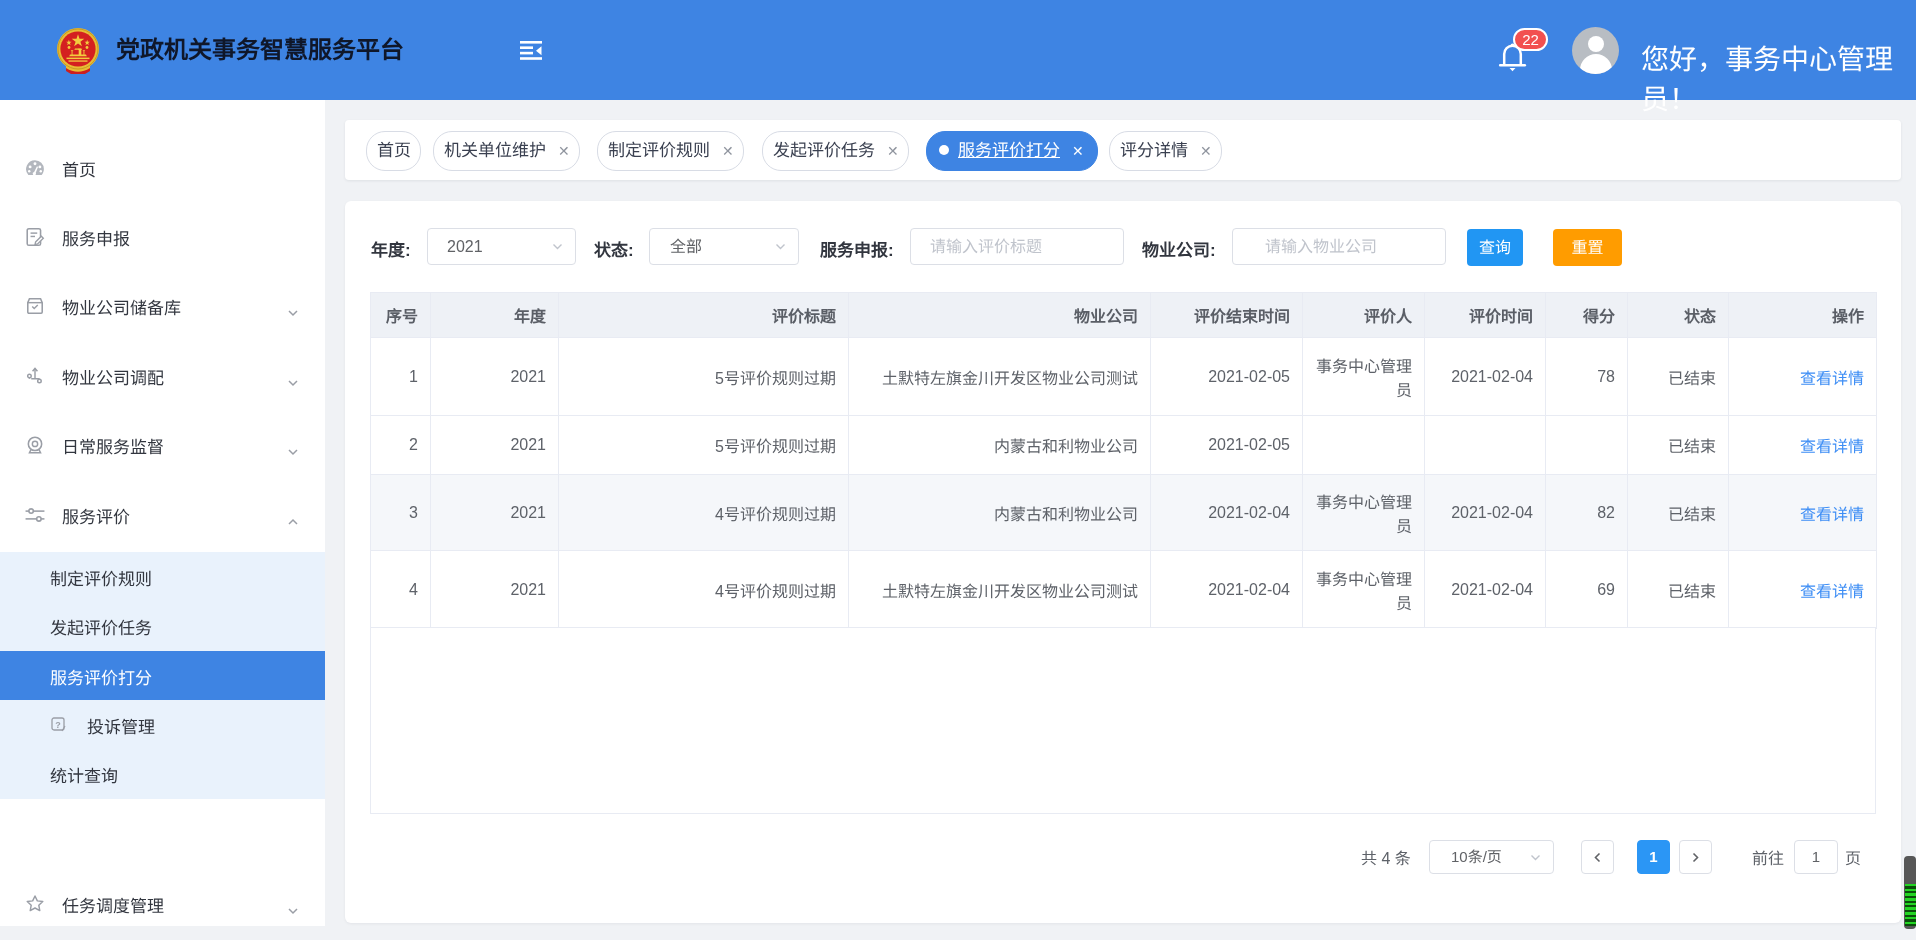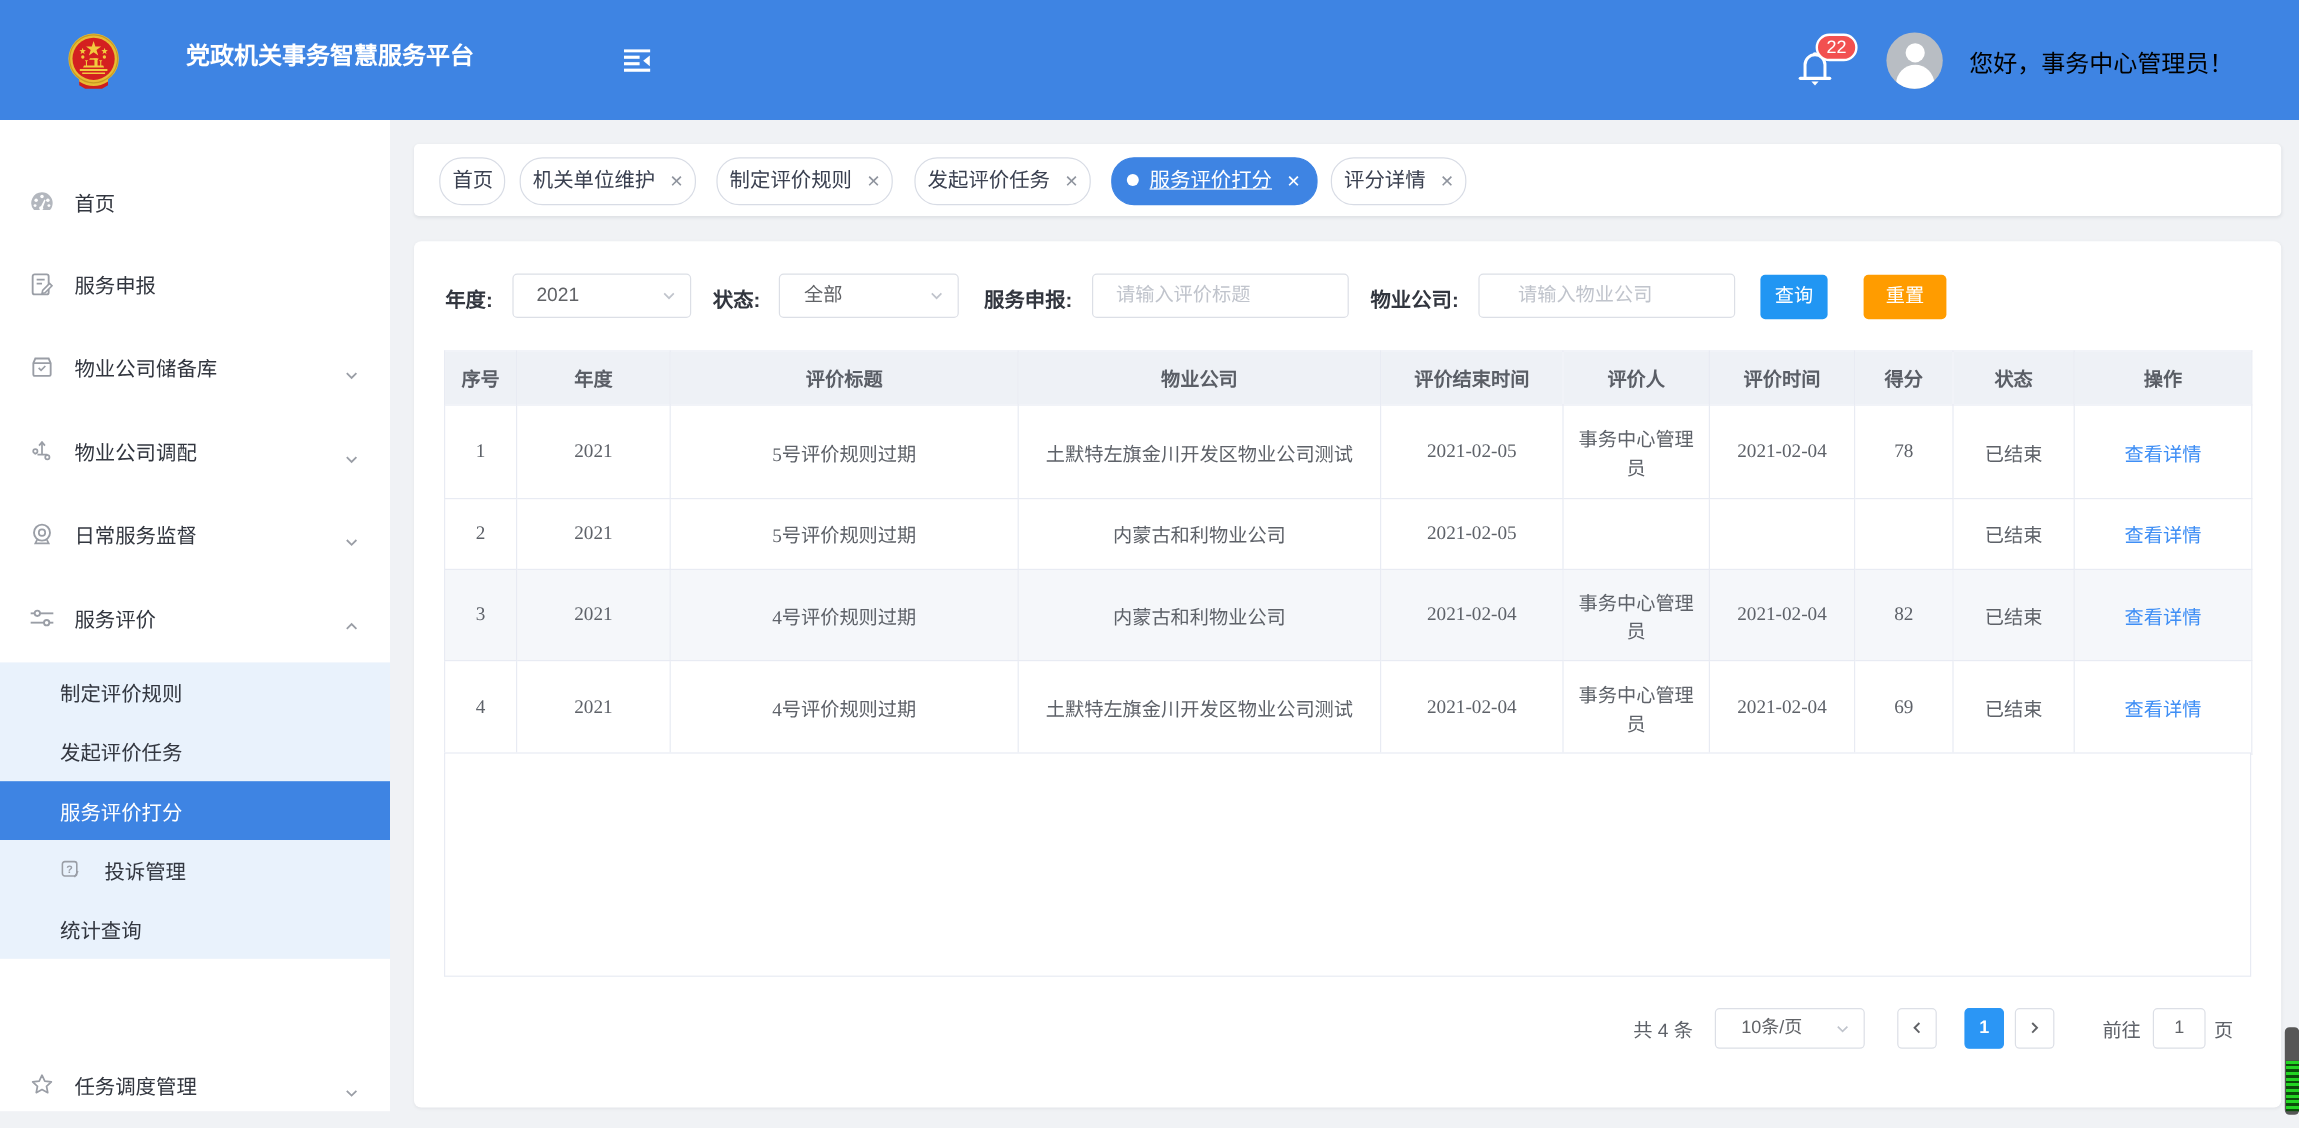--- a/index.html
+++ b/index.html
@@ -2,22 +2,22 @@
 <html lang="zh-CN"><head>
 <meta charset="utf-8">
 <title>党政机关事务智慧服务平台</title>
 <style>
 * { margin:0; padding:0; box-sizing:border-box; }
 html,body { width:1916px; height:940px; overflow:hidden; background:#f0f2f5;
   font-family:"Liberation Sans", sans-serif; }
 .abs { position:absolute; }
 
 #header { position:absolute; left:0; top:0; width:1916px; height:100px; background:#3e84e3; }
-#title { position:absolute; left:116px; top:30px; color:#ffffff; font-size:20px; font-weight:bold;margin-left:39px; }
-#greet { position:absolute; left:1641px; top:37px; color:#000000; font-size:20px; }
+#title { position:absolute; left:116px; top:30px; color:#0f172a; font-size:24px; font-weight:bold; }
+#greet { position:absolute; left:1641px; top:37px; color:#ffffff; font-size:28px; }
 #avatar { position:absolute; left:1572px; top:27px; width:47px; height:47px; border-radius:50%; background:#b8bdc3; overflow:hidden; }
 #avatar .hd { position:absolute; left:15.5px; top:9px; width:16px; height:16px; border-radius:50%; background:#fff; }
 #avatar .bd { position:absolute; left:7.5px; top:27px; width:32px; height:22px; border-radius:16px 16px 0 0; background:#fff; }
 #badge { position:absolute; left:1513px; top:28px; width:35px; height:23px; background:#f25050; color:#fff;
   border-radius:12px; font-size:15px; text-align:center; line-height:19px; border:2px solid #fff; box-sizing:border-box; }
 
 #sidebar { position:absolute; left:0; top:100px; width:325px; height:826px; background:#fff; }
 .mitem { position:absolute; left:0; width:325px; height:70px; }
 .mitem .txt { position:absolute; left:62px; top:50%; transform:translateY(-50%); font-size:17px; color:#32363f; }
 .mitem .ico { position:absolute; left:25px; top:50%; transform:translateY(-50%); width:20px; height:20px; }
@@ -42,21 +42,21 @@
 .flabel { position:absolute; top:236px; font-size:17px; font-weight:bold; color:#32363f; }
 .fbox { position:absolute; top:228px; height:37px; border:1px solid #dcdfe6; border-radius:4px; background:#fff;
   font-size:16px; color:#606266; line-height:35px; }
 .fbox .ph { color:#c0c4cc; }
 .fbox .caret { position:absolute; right:12px; top:12px; width:11px; height:11px; }
 .btn { position:absolute; top:229px; height:37px; border:none; border-radius:4px; color:#fff; font-size:16px;
   text-align:center; line-height:37px; font-family:inherit; }
 
 #tablewrap { position:absolute; left:370px; top:292px; width:1506px; }
 table { border-collapse:collapse; table-layout:fixed; width:1506px; font-size:16px; color:#5e6269; }
-th, td { border:1px solid #e8ebf3; padding:0 12px; text-align:center; font-weight:normal; overflow:hidden;font-family:Liberation Serif, serif; }
+th, td { border:1px solid #e8ebf3; padding:0 12px; text-align:right; font-weight:normal; overflow:hidden; }
 thead th { background:#eef1f6; color:#5a5e66; font-weight:bold; height:45px; white-space:nowrap; }
 td { background:#fff; }
 tr.stripe td { background:#f5f7fa; }
 a.detail { color:#3e8ef5; text-decoration:none; }
 #emptyarea { position:absolute; left:370px; top:627px; width:1506px; height:187px; background:#fff;
   border:1px solid #e8ebf3; border-top:1px solid #e8ebf3; }
 
 .pag { position:absolute; font-size:16px; color:#5e6269; }
 .pbtn { position:absolute; top:840px; width:33px; height:34px; border:1px solid #dcdfe6; border-radius:4px;
   background:#fff; text-align:center; line-height:32px; color:#606266; font-size:15px; }

